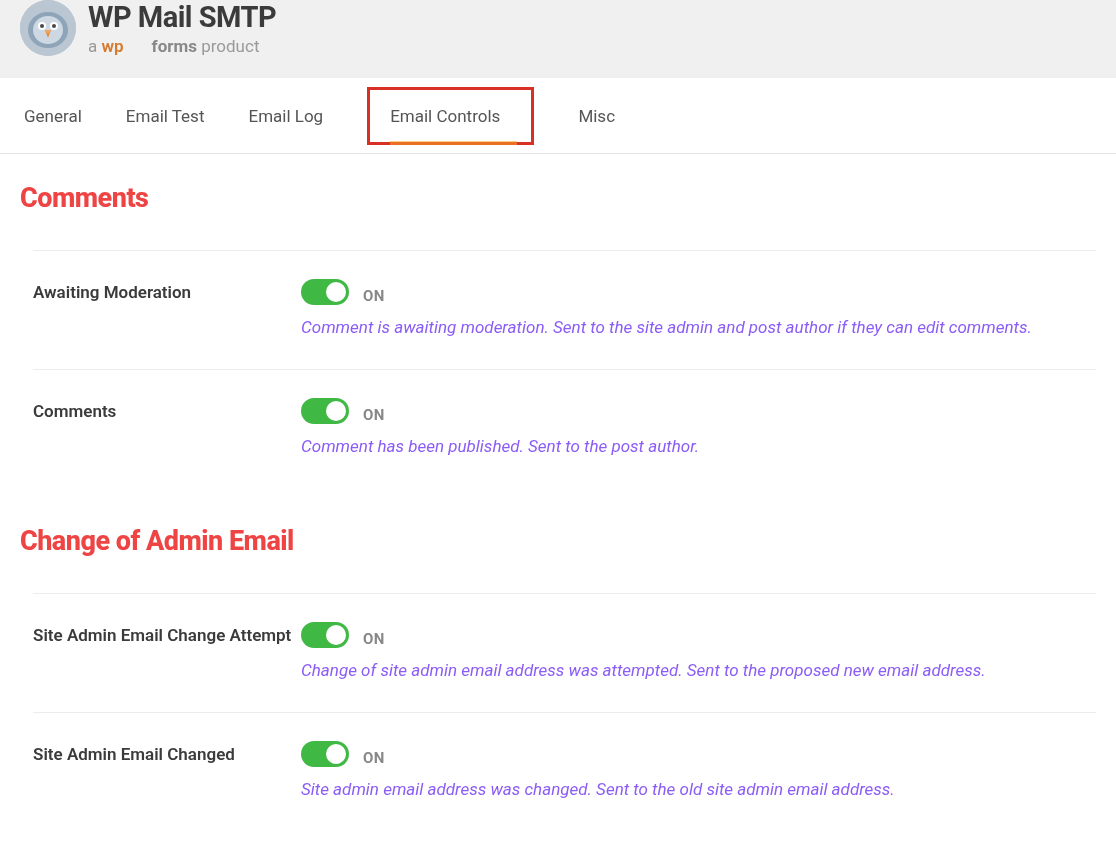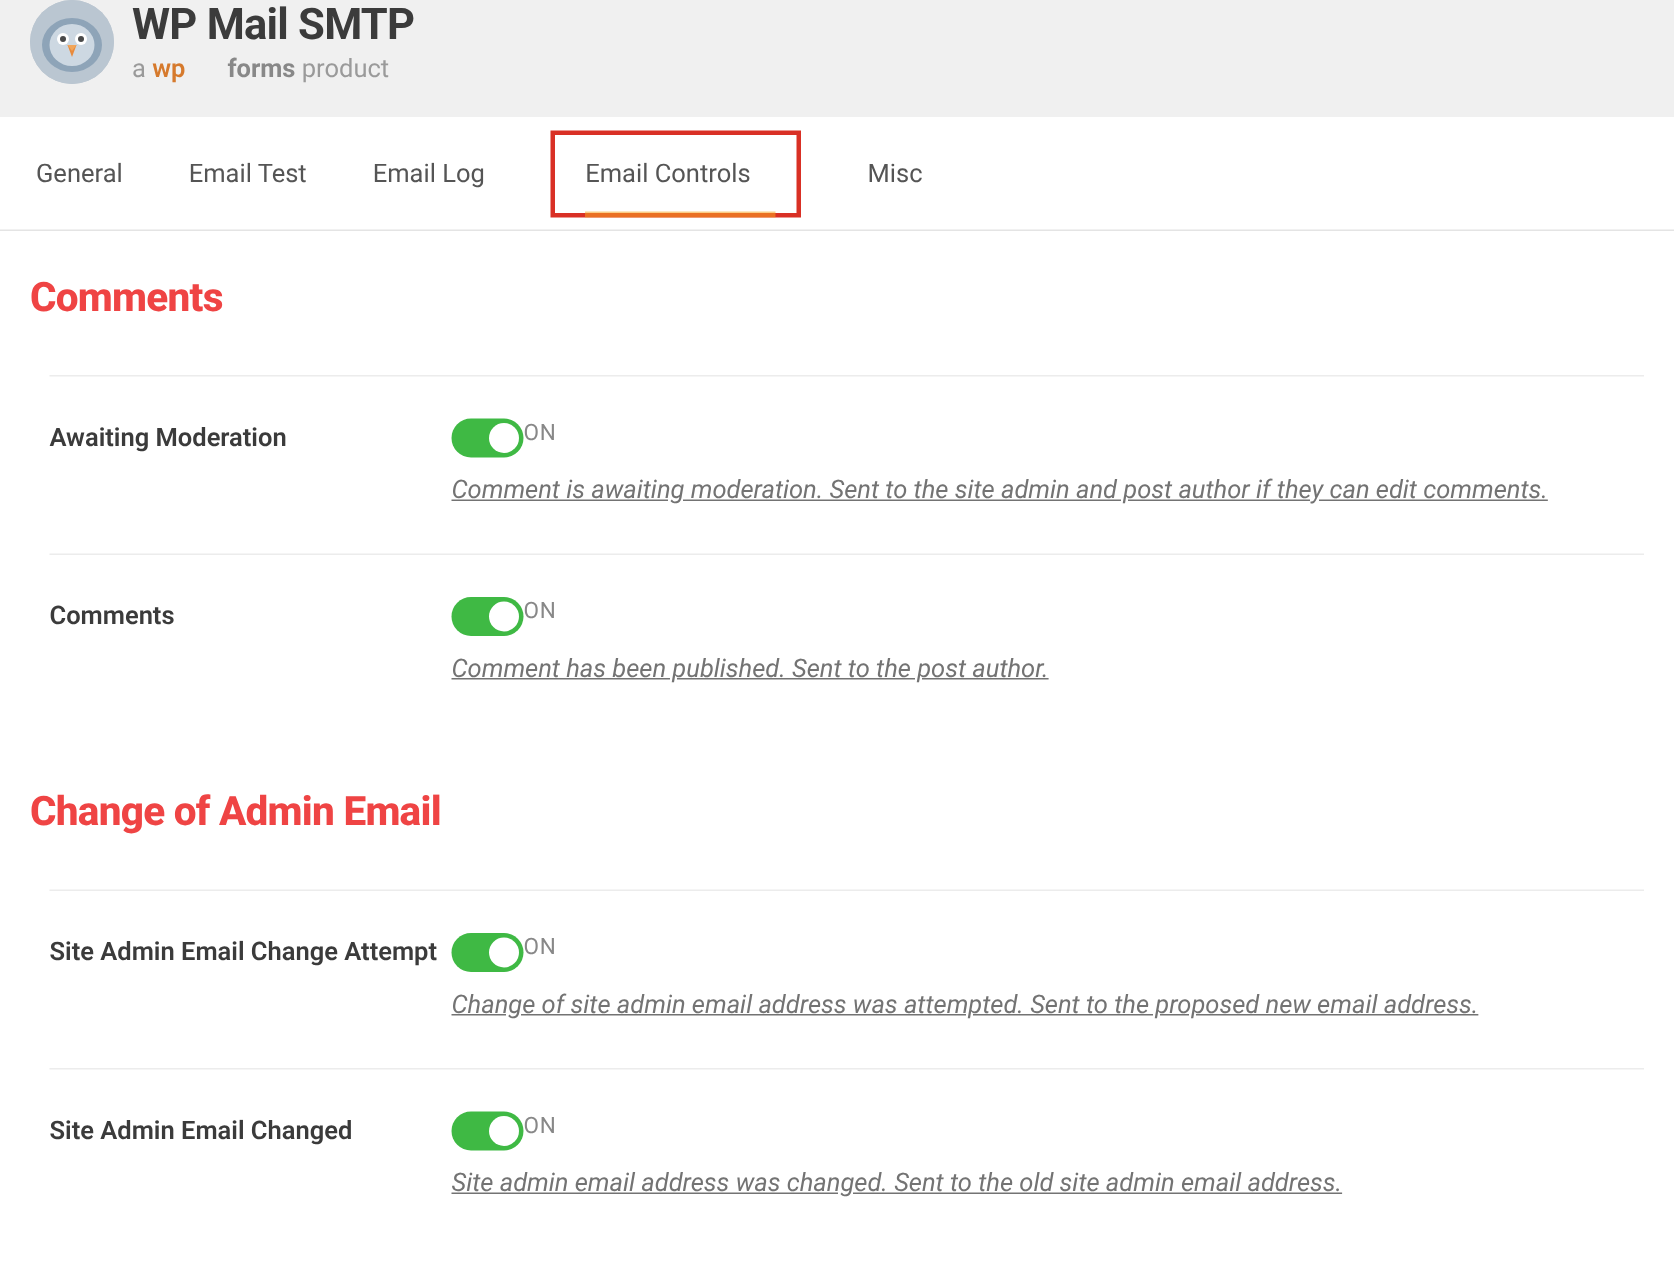--- a/index.html
+++ b/index.html
@@ -96,22 +96,24 @@
     flex: 0 0 268px;
     font-size: 17px;
     font-weight: 600;
     color: #3b3b3b;
     padding-top: 2px;
     line-height: 1.35;
   }
   .setting-body { flex: 1; }
   .toggle-row {
     display: flex;
-    align-items: flex-start;
+    align-items: flex-end;
+    gap: 14px;
     margin-bottom: 10px;
+    font-weight: bold;
   }
   .toggle {
     width: 48px;
     height: 26px;
     background: #3fb944;
     border-radius: 13px;
     position: relative;
     cursor: pointer;
   }
   .toggle .knob {
@@ -124,24 +126,23 @@
     border-radius: 50%;
   }
   .toggle-state {
     font-size: 15px;
     color: #888;
     letter-spacing: 0.5px;
   }
   .desc {
     font-size: 17px;
     font-style: italic;
-    color: #737373;
+    color: #8b5cf6;
     line-height: 1.5;
     margin-top: 8px;
-    text-decoration: underline;
   }
 </style>
 </head>
 <body>
 
 <div class="header-bar">
   <div class="logo-circle">
     <svg viewBox="0 0 56 56">
       <circle cx="28" cy="28" r="28" fill="#bac6d1"></circle>
       <ellipse cx="28" cy="30" rx="20" ry="18" fill="#8ea4b8"></ellipse>

